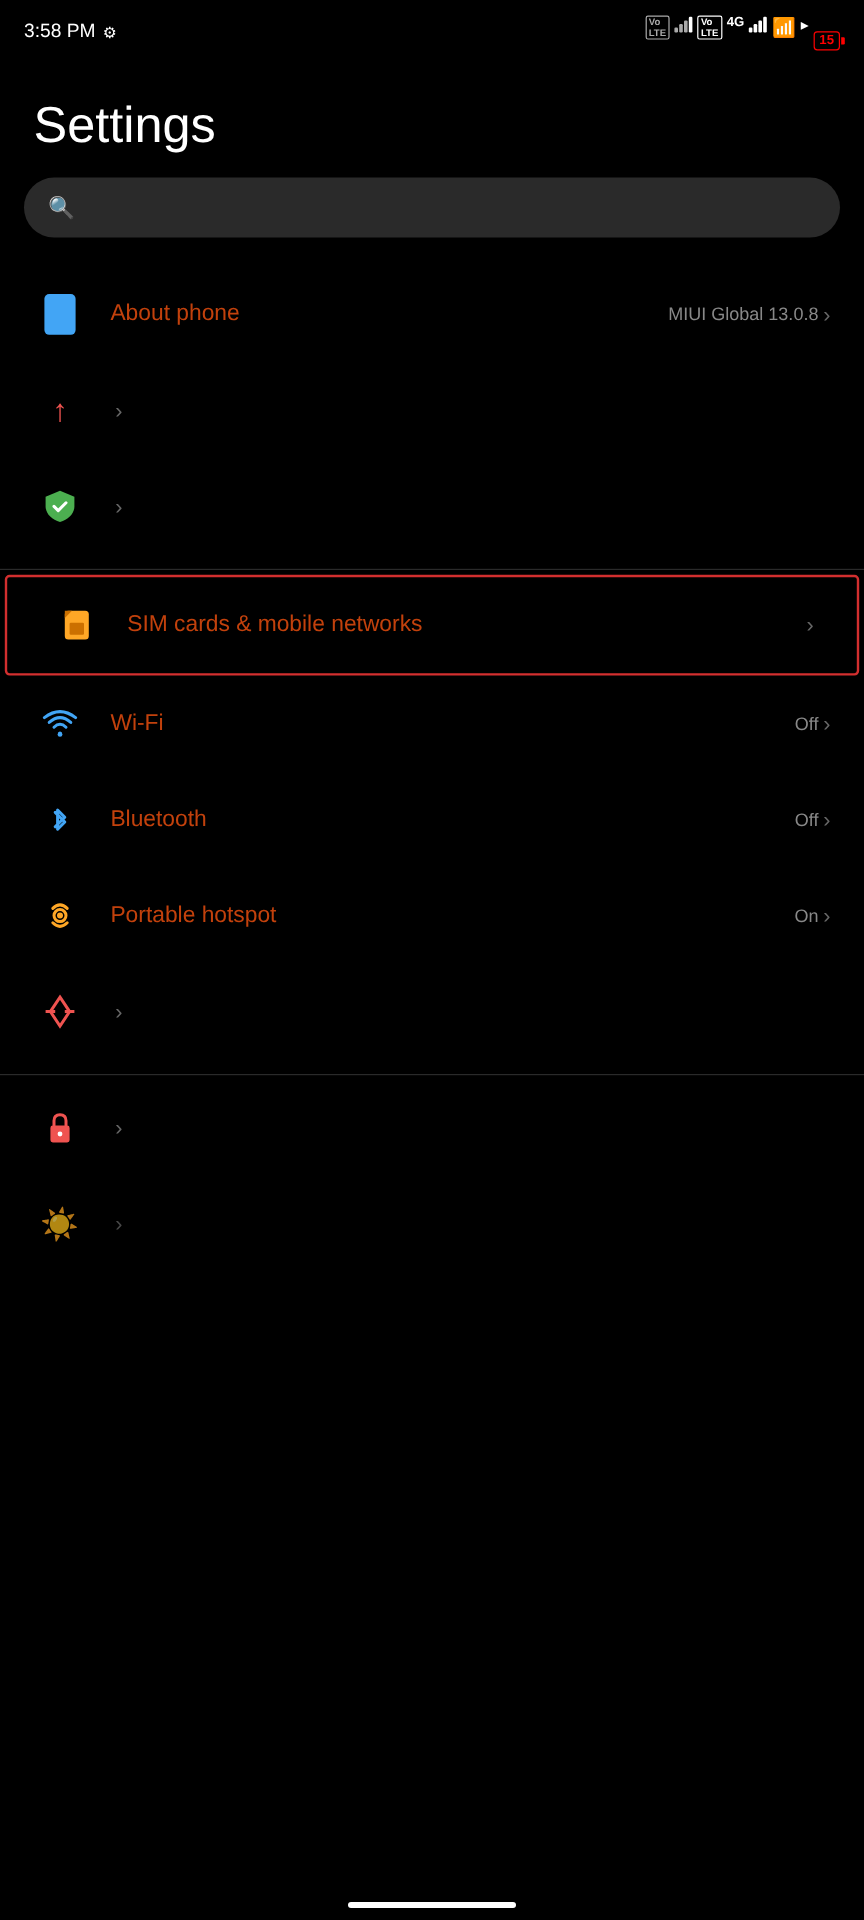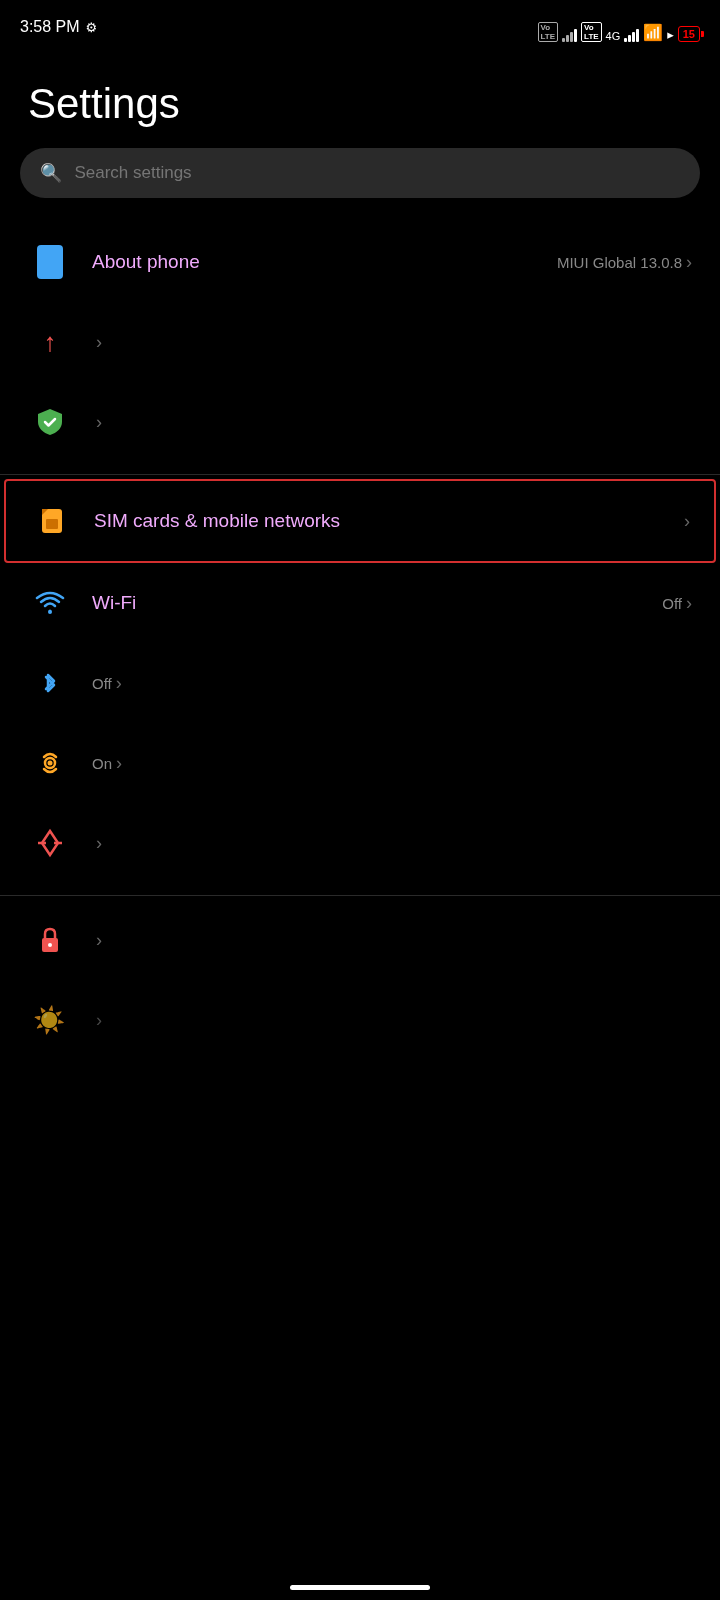--- a/index.html
+++ b/index.html
@@ -29,21 +29,21 @@
       display: flex;
       align-items: center;
       gap: 6px;
     }
     .gear-icon-small {
       font-size: 13px;
       color: #fff;
     }
     .status-icons {
       display: flex;
-      align-items: flex-end;
+      align-items: flex-start;
       gap: 4px;
     }
     .status-icon-text {
       font-size: 10px;
       color: #fff;
       font-weight: bold;
       border: 1.5px solid #fff;
       padding: 1px 2px;
       border-radius: 2px;
     }
@@ -137,21 +137,21 @@
       font-size: 22px;
     }
     .item-content {
       flex: 1;
       display: flex;
       flex-direction: column;
     }
     .item-label {
       font-size: 19px;
       font-weight: 500;
-      color: #f0abfc;
+      color: #c2410c;
     }
     .item-right {
       display: flex;
       align-items: center;
       gap: 0;
       color: #888;
       font-size: 15px;
     }
     .chevron {
       color: #666;
@@ -162,21 +162,21 @@
       height: 1px;
       background: #2a2a2a;
       margin: 4px 0;
     }
 
     
     .item-highlighted {
       border: 2.5px solid #d32f2f;
       border-radius: 4px;
       margin: 0 4px;
-      padding: 18px 24px;
+      padding: 18px 36px;
     }
 
     
     .phone-icon-shape {
       width: 26px;
       height: 34px;
       background: #42a5f5;
       border-radius: 4px;
       position: relative;
     }
@@ -220,42 +220,41 @@
 
     <span class="status-icon-text" style="font-size:8px; border-color:#aaa; color:#aaa; padding:0 2px;">Vo<br>LTE</span>
     <div class="signal-bars">
       <div class="bar" style="height:4px; background:#aaa;"></div>
       <div class="bar" style="height:7px; background:#aaa;"></div>
       <div class="bar" style="height:10px; background:#aaa;"></div>
       <div class="bar" style="height:13px;"></div>
     </div>
 
     <span class="status-icon-text" style="font-size:8px; padding:0 2px;">Vo<br>LTE</span>
-    <span style="font-size:11px; font-weight:normal; color:#fff;">4G</span>
+    <span style="font-size:11px; font-weight:bold; color:#fff;">4G</span>
     <div class="signal-bars">
       <div class="bar" style="height:4px;"></div>
       <div class="bar" style="height:7px;"></div>
       <div class="bar" style="height:10px;"></div>
       <div class="bar" style="height:13px;"></div>
     </div>
 
     <span style="font-size:16px; color:#fff;">📶</span>
     <span style="font-size:13px; color:#fff;">▸</span>
 
     <div class="battery-box">
       <span>15</span>
     </div>
   </div>
 </div>
 
 <div class="page-title">Settings</div>
 
 <div class="search-bar">
   <span class="search-icon">🔍</span>
-  <input class="search-input" type="text" placeholder="Search settings" style="">
 </div>
 
 <div class="settings-section">
 
   <div class="settings-item">
     <div class="item-icon">
       <div class="phone-icon-shape"></div>
     </div>
     <div class="item-content">
       <span class="item-label">About phone</span>
@@ -327,35 +326,41 @@
       <span class="chevron">›</span>
     </div>
   </div>
 
   <div class="settings-item">
     <div class="item-icon" style="background:transparent;">
       <svg width="32" height="32" viewBox="0 0 32 32">
         <path d="M12 10 L20 18 L14 24 L14 8 L20 14 L12 22" stroke="#42a5f5" stroke-width="2.5" fill="none" stroke-linecap="round" stroke-linejoin="round"></path>
       </svg>
     </div>
+    <div class="item-content">
+      <span class="item-label">Bluetooth</span>
+    </div>
     <div class="item-right">
       <span>Off</span>
       <span class="chevron">›</span>
     </div>
   </div>
 
   <div class="settings-item">
     <div class="item-icon" style="background:transparent;">
       <svg width="32" height="32" viewBox="0 0 32 32">
         <circle cx="16" cy="16" r="5" fill="none" stroke="#FFA726" stroke-width="2.5"></circle>
         <path d="M10 10 Q16 4 22 10" stroke="#FFA726" stroke-width="2.5" fill="none" stroke-linecap="round"></path>
         <path d="M22 22 Q16 28 10 22" stroke="#FFA726" stroke-width="2.5" fill="none" stroke-linecap="round"></path>
         <circle cx="16" cy="16" r="2.5" fill="#FFA726"></circle>
       </svg>
     </div>
+    <div class="item-content">
+      <span class="item-label">Portable hotspot</span>
+    </div>
     <div class="item-right">
       <span>On</span>
       <span class="chevron">›</span>
     </div>
   </div>
 
   <div class="settings-item">
     <div class="item-icon" style="background:transparent;">
       <svg width="32" height="32" viewBox="0 0 32 32">
         <polygon points="16,4 24,16 16,28 8,16" stroke="#ef5350" stroke-width="2.5" fill="none"></polygon>

